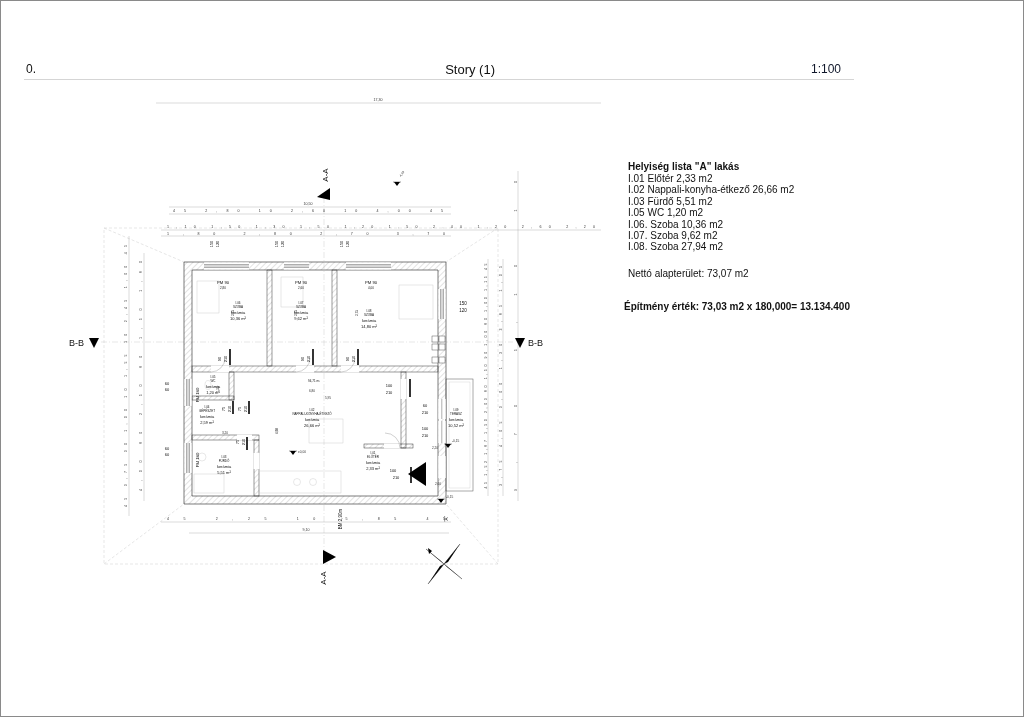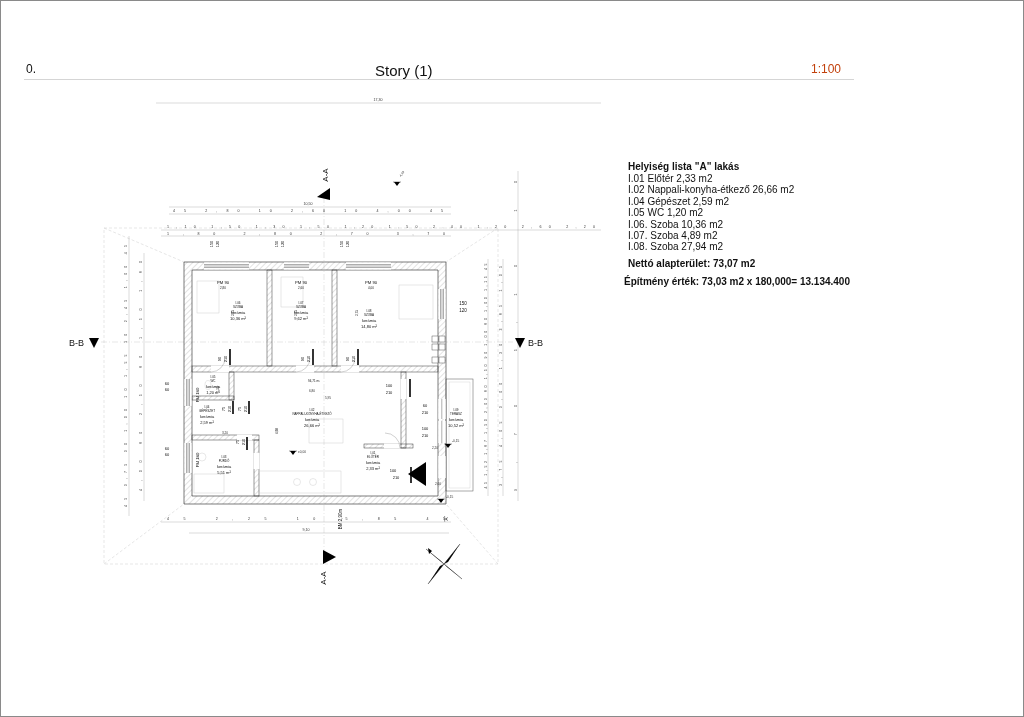--- a/index.html
+++ b/index.html
@@ -1,27 +1,27 @@
 <!DOCTYPE html>
 <html><head>
 <meta charset="utf-8">
 <style>
   html,body{margin:0;padding:0;background:#fff;}
   body{font-family:"Liberation Sans", sans-serif;}
   .page{position:relative;width:1022px;height:715px;border:1px solid #8a8a8a;background:#fff;overflow:hidden;}
   .titlebar-left{position:absolute;left:25px;top:61px;font-size:12px;color:#111;}
-  .titlebar-center{position:absolute;left:374px;top:61px;width:120px;text-align:left;font-size:15px;color:#111;}
-  .titlebar-right{position:absolute;left:800px;top:61px;width:40px;text-align:right;font-size:12px;color:#c2410c;}
+  .titlebar-center{position:absolute;left:374px;top:61px;width:120px;text-align:right;font-size:13px;color:#111;}
+  .titlebar-right{position:absolute;left:800px;top:61px;width:40px;text-align:right;font-size:12px;color:#0f172a;}
   .title-underline{position:absolute;left:23px;top:78px;width:830px;border-top:1px solid #d5d5d5;}
   .plan-svg{position:absolute;left:0;top:0;}
   .roomlist{position:absolute;left:627px;top:160px;width:270px;color:#111;}
   .rl-title{font-size:10px;font-weight:bold;margin-bottom:1px;}
   .rl-item{font-size:10px;line-height:11.4px;}
-  .rl-net{font-size:10px;font-weight:bold;margin-top:5px;}
-  .rl-val{font-size:10px;font-weight:bold;margin-top:7px;margin-left:-4px;}
+  .rl-net{font-size:10px;font-weight:normal;margin-top:15px;}
+  .rl-val{font-size:10px;font-weight:bold;margin-top:22px;margin-left:-4px;}
   
   text{font-family:"Liberation Sans", sans-serif;fill:#111;}
   .t30{font-size:3px;}
   .t32{font-size:3.2px;fill:#333;}
   .t36{font-size:3.6px;fill:#333;}
   .t40{font-size:4px;}
   .t42{font-size:4.2px;}
   .t45{font-size:4.5px;}
   .t80{font-size:8px;}
   .t90{font-size:9px;}
@@ -382,22 +382,22 @@
     </g>
 
     <text class="t45 mid" transform="translate(341,518) rotate(-90)">BM:2,90m</text>
     <text class="t45 mid" transform="translate(447,518) rotate(-90)">"A"</text>
   </svg>
 
   <div class="roomlist">
     <div class="rl-title">Helyiség lista "A" lakás</div>
     <div class="rl-item">I.01 Előtér 2,33 m2</div>
     <div class="rl-item">I.02 Nappali-konyha-étkező 26,66 m2</div>
-    <div class="rl-item">I.04 Gépészet 2,59 m2</div>
+    <div class="rl-item">I.03 Fürdő 5,51 m2</div>
     <div class="rl-item">I.05 WC 1,20 m2</div>
     <div class="rl-item">I.06. Szoba 10,36 m2</div>
-    <div class="rl-item">I.07. Szoba 4,89 m2</div>
+    <div class="rl-item">I.07. Szoba 9,62 m2</div>
     <div class="rl-item">I.08. Szoba 27,94 m2</div>
     <div class="rl-net">Nettó alapterület: 73,07 m2</div>
     <div class="rl-val">Építmény érték: 73,03 m2 x 180,000= 13.134.400</div>
   </div>
 
 </div>
 
 </body></html>

